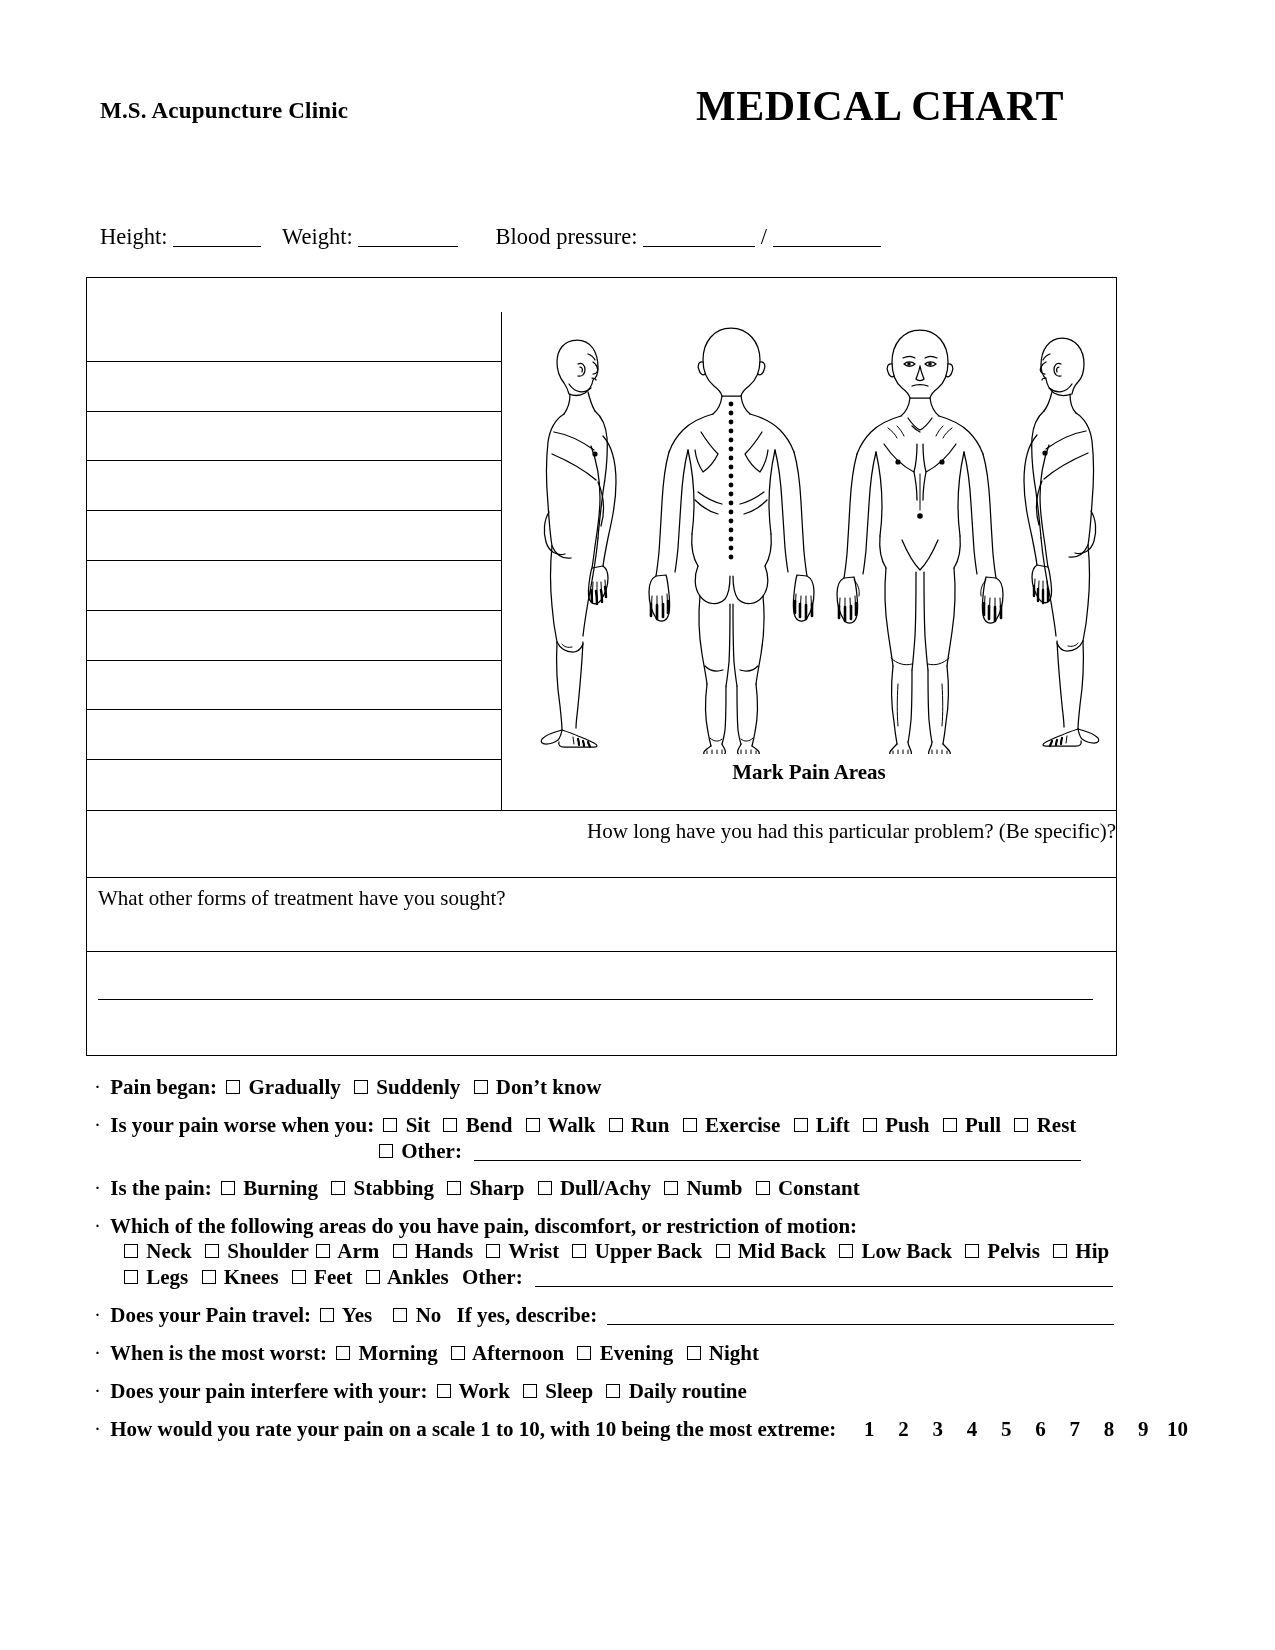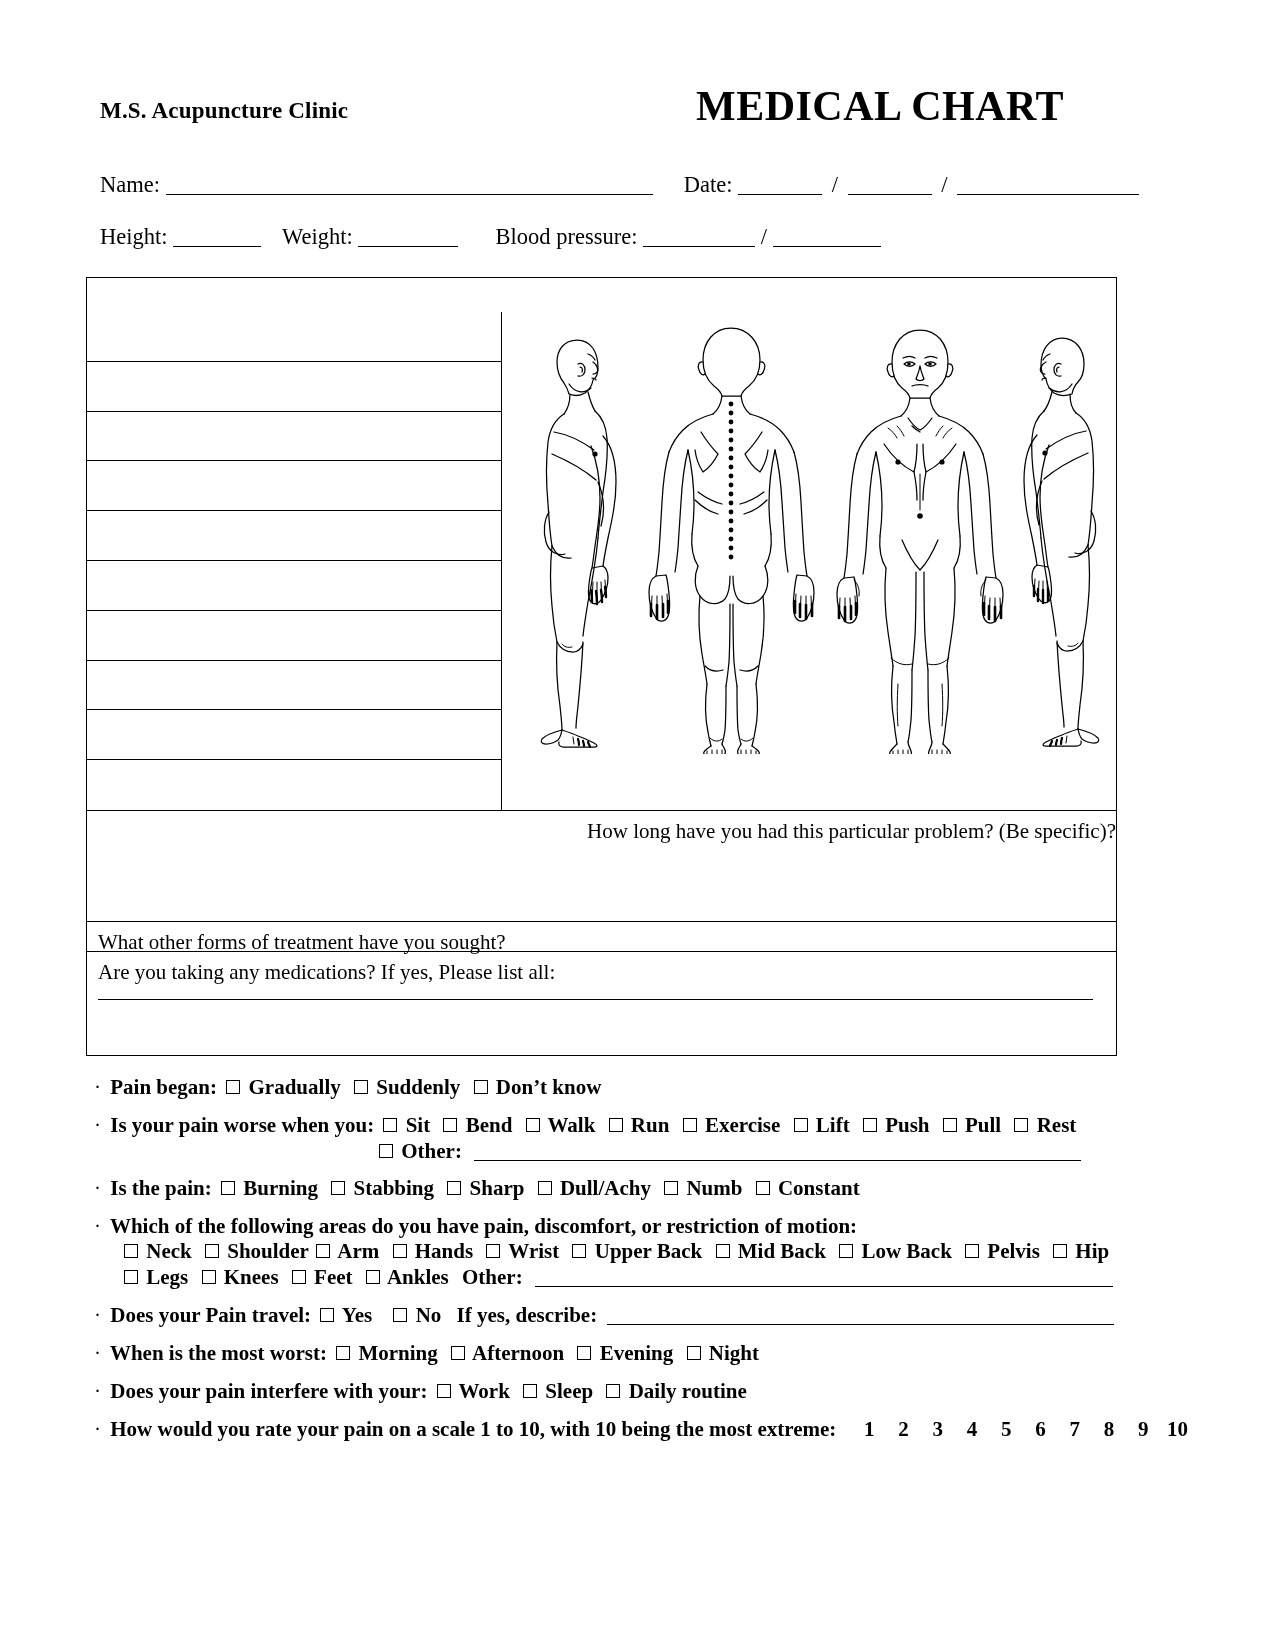--- a/index.html
+++ b/index.html
@@ -151,21 +151,21 @@
     box-sizing: border-box;
     padding-left: 11px;
     font-size: 21px;
     white-space: nowrap;
   }
   .subq .qtext {
     display: block;
     padding-top: 8px;
   }
   .subq1 { top: 532px; height: 67px; text-align: right; }
-  .subq2 { top: 599px; height: 74px; margin-top: 44px; }
+  .subq2 { top: 599px; height: 74px; }
   .subq3 { top: 673px; height: 104px; }
 
   .med-rule {
     position: absolute;
     left: 11px;
     top: 47px;
     width: 995px;
     border-bottom: 1.3px solid #000;
   }
 
@@ -224,31 +224,20 @@
 </head>
 <body>
 
 <div class="page">
 
   <div class="header-row">
     <div class="clinic-name">M.S. Acupuncture Clinic</div>
     <div class="chart-title">MEDICAL CHART</div>
   </div>
 
-  <div class="id-line row1">
-    <span>Name:</span>
-    <span class="rule" style="width:487px;"></span>
-    <span style="display:inline-block;width:20px;"></span>
-    <span>Date:</span>
-    <span class="rule" style="width:84px;"></span>
-    <span class="slash">/</span>
-    <span class="rule" style="width:84px;"></span>
-    <span class="slash">/</span>
-    <span class="rule" style="width:182px;"></span>
-  </div>
 
   <div class="id-line row2">
     <span>Height:</span>
     <span class="rule" style="width:88px;"></span>
     <span style="display:inline-block;width:10px;"></span>
     <span>Weight:</span>
     <span class="rule" style="width:100px;"></span>
     <span style="display:inline-block;width:26px;"></span>
     <span>Blood pressure:</span>
     <span class="rule" style="width:112px;"></span>
@@ -660,30 +649,30 @@
             <path d="M555 426 L554 431" stroke-width="1"></path>
             <path d="M560 424 L559 430" stroke-width="1"></path>
             <path d="M565 422 L564 429" stroke-width="1"></path>
             <path d="M550 427 C549 430 548 431 548 432" stroke-width="2.2"></path>
             <path d="M555 426 C554 429 554 430 554 431" stroke-width="2.2"></path>
             <path d="M560 424 C559 427 559 429 559 430" stroke-width="2.2"></path>
           </g>
 
         </svg>
       </div>
+      <div class="mark-pain">Mark Pain Areas</div>
     </div>
 
     <div class="subq subq1">
       <span class="qtext">How long have you had this particular problem? (Be specific)?</span>
     </div>
     <div class="subq subq2">
       <span class="qtext">What other forms of treatment have you sought?</span>
     </div>
     <div class="subq subq3">
-      <span class="qtext">Are you taking any medications? If yes, Please list all:</span>
       <span class="med-rule"></span>
     </div>
 
   </div>
 
   <div class="checklist">
 
     <div class="q q1">
       <span class="bullet">·</span>
       <span>Pain began:</span>

